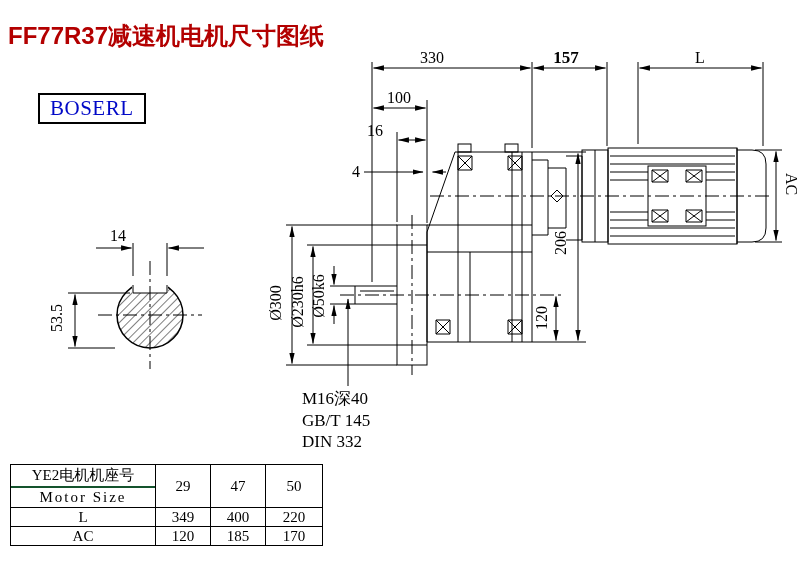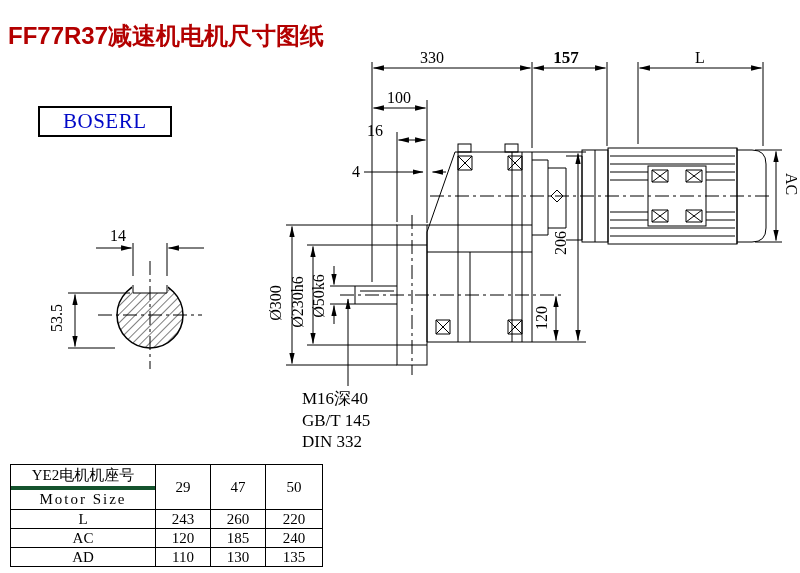--- a/index.html
+++ b/index.html
@@ -1,26 +1,26 @@
 <!DOCTYPE html>
 <html><head>
 <meta charset="utf-8">
 <style>
   html,body{margin:0;padding:0;background:#fff;}
   #stage{position:relative;width:800px;height:573px;background:#fff;overflow:hidden;
          font-family:"Liberation Sans",sans-serif;color:#000;}
   .title{position:absolute;left:8px;top:8px;font-size:24px;font-weight:bold;color:#b30000;
          font-family:"Liberation Sans",sans-serif;white-space:nowrap;margin-top:12px;}
-  .logo{position:absolute;left:38px;top:106px;border:2px solid #000;padding:1px 23px;background:#fff;}
+  .logo{position:absolute;left:38px;top:93px;border:2px solid #000;padding:1px 10px;background:#fff;}
   .logo span{color:#0008c7;font-family:"Liberation Serif",serif;font-size:21px;letter-spacing:.5px;}
   svg.draw{position:absolute;left:0;top:0;}
   .size-table{position:absolute;left:10px;top:464px;border-collapse:collapse;background:#fff;
               font-family:"Liberation Serif",serif;font-size:15px;table-layout:fixed;}
   .size-table td{border:1px solid #000;text-align:center;padding:0;vertical-align:middle;}
-  .hdr1{height:21px;line-height:21px;border-bottom:4px solid #14532d;}
+  .hdr1{height:21px;line-height:21px;border-bottom:2px solid #14532d;}
   .hdr2{height:19px;line-height:19px;letter-spacing:2px;font-family:Liberation Serif, serif;}
   .size-table tr.data td{height:18px;line-height:18px;}
 </style>
 </head>
 <body>
 
 <div id="stage">
 
   <div class="title">FF77R37减速机电机尺寸图纸</div>
 
@@ -152,32 +152,26 @@
         <td>
           <div class="hdr1">YE2电机机座号</div>
           <div class="hdr2">Motor Size</div>
         </td>
         <td>29</td>
         <td>47</td>
         <td>50</td>
       </tr>
       <tr class="data">
         <td>L</td>
-        <td>243</td>
-        <td>260</td>
+        <td>349</td>
+        <td>400</td>
         <td>220</td>
       </tr>
       <tr class="data">
         <td>AC</td>
         <td>120</td>
         <td>185</td>
-        <td>240</td>
-      </tr>
-      <tr class="data">
-        <td>AD</td>
-        <td>110</td>
-        <td>130</td>
-        <td>135</td>
+        <td>170</td>
       </tr>
     </tbody>
   </table>
 
 </div>
 
 </body></html>

